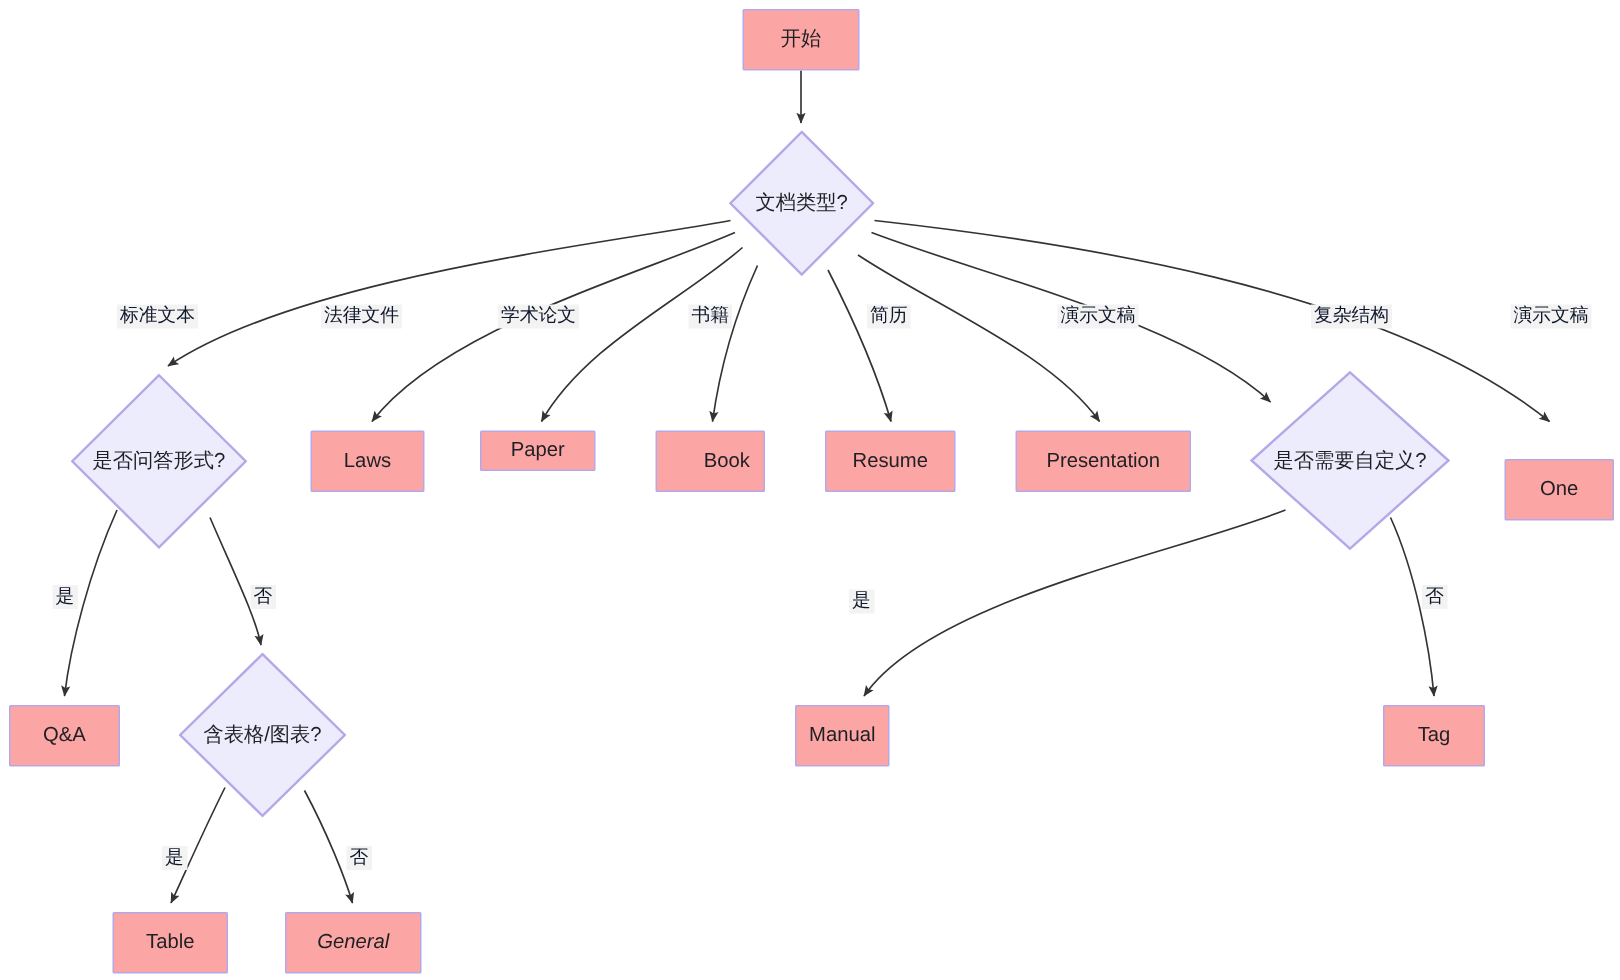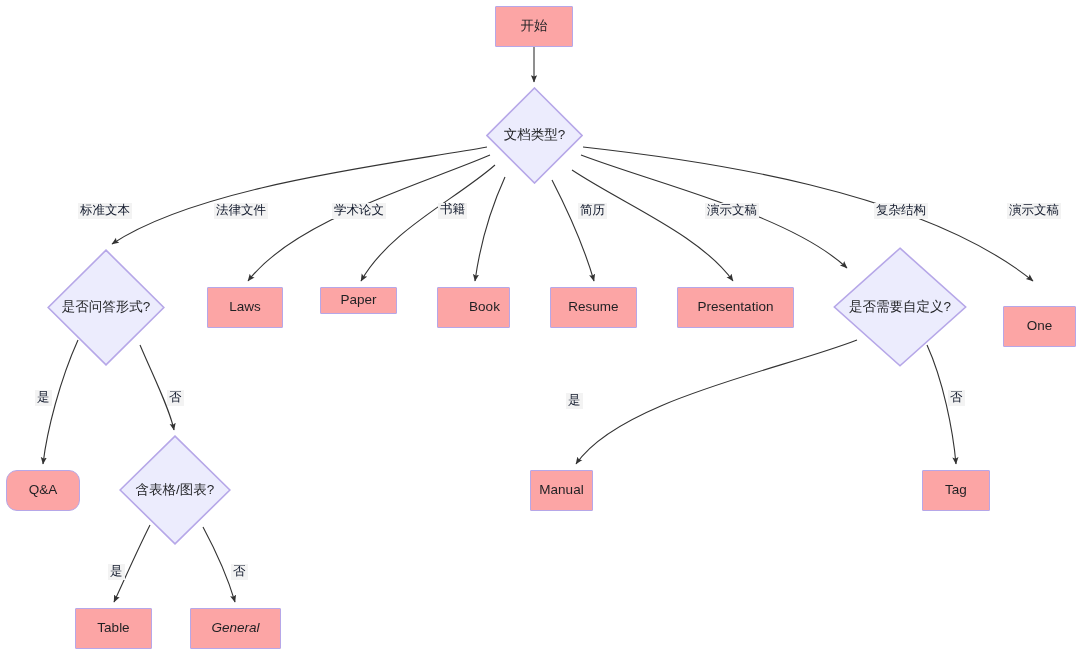--- a/index.html
+++ b/index.html
@@ -149,21 +149,21 @@
     <svg class="dia-shape" viewBox="0 0 100 100" preserveAspectRatio="none">
       <polygon points="50,1 99,50 50,99 1,50" fill="#ececfd" stroke="#b6a7e8" stroke-width="1.6" vector-effect="non-scaling-stroke"></polygon>
     </svg>
     <span class="dia-label">是否需要自定义?</span>
   </div>
 
   <div class="node rect" id="n-one" style="left: 1003px; top: 287px; width: 73px; height: 41px; margin-top: 19px;">
     <span class="node-label">One</span>
   </div>
 
-  <div class="node rect" id="n-qa" style="left: 6px; top: 470px; width: 74px; height: 41px; border-radius: 11px;">
+  <div class="node rect" id="n-qa" style="left: 6px; top: 470px; width: 74px; height: 41px;">
     <span class="node-label">Q&amp;A</span>
   </div>
 
   <div class="node diamond" id="n-tablechart" style="left: 119px; top: 435px; width: 112px; height: 110px;">
     <svg class="dia-shape" viewBox="0 0 100 100" preserveAspectRatio="none">
       <polygon points="50,1 99,50 50,99 1,50" fill="#ececfd" stroke="#b6a7e8" stroke-width="1.6" vector-effect="non-scaling-stroke"></polygon>
     </svg>
     <span class="dia-label">含表格/图表?</span>
   </div>
 
@@ -179,21 +179,21 @@
     <span class="node-label">Table</span>
   </div>
 
   <div class="node rect" id="n-general" style="left: 190px; top: 608px; width: 91px; height: 41px; font-style: italic;">
     <span class="node-label">General</span>
   </div>
 
   <div class="edge-label" id="el-standard_text" style="left: 78px; top: 203px;">标准文本</div>
   <div class="edge-label" id="el-legal_doc" style="left: 214px; top: 203px;">法律文件</div>
   <div class="edge-label" id="el-academic_paper" style="left: 332px; top: 203px;">学术论文</div>
-  <div class="edge-label" id="el-book" style="left: 438px; top: 203px; font-family: Liberation Mono, monospace;">书籍</div>
+  <div class="edge-label" id="el-book" style="left: 459px; top: 203px;">书籍</div>
   <div class="edge-label" id="el-resume" style="left: 578px; top: 203px;">简历</div>
   <div class="edge-label" id="el-presentation" style="left: 705px; top: 203px;">演示文稿</div>
   <div class="edge-label" id="el-complex_struct" style="left: 874px; top: 203px;">复杂结构</div>
   <div class="edge-label" id="el-ultra_short" style="left: 1007px; top: 203px;">演示文稿</div>
   <div class="edge-label" id="el-qa_yes" style="left: 35px; top: 390px;">是</div>
   <div class="edge-label" id="el-qa_no" style="left: 167px; top: 390px;">否</div>
   <div class="edge-label" id="el-tc_yes" style="left: 108px; top: 564px;">是</div>
   <div class="edge-label" id="el-tc_no" style="left: 231px; top: 564px;">否</div>
   <div class="edge-label" id="el-cu_yes" style="left: 566px; top: 393px;">是</div>
   <div class="edge-label" id="el-cu_no" style="left: 948px; top: 390px;">否</div>

